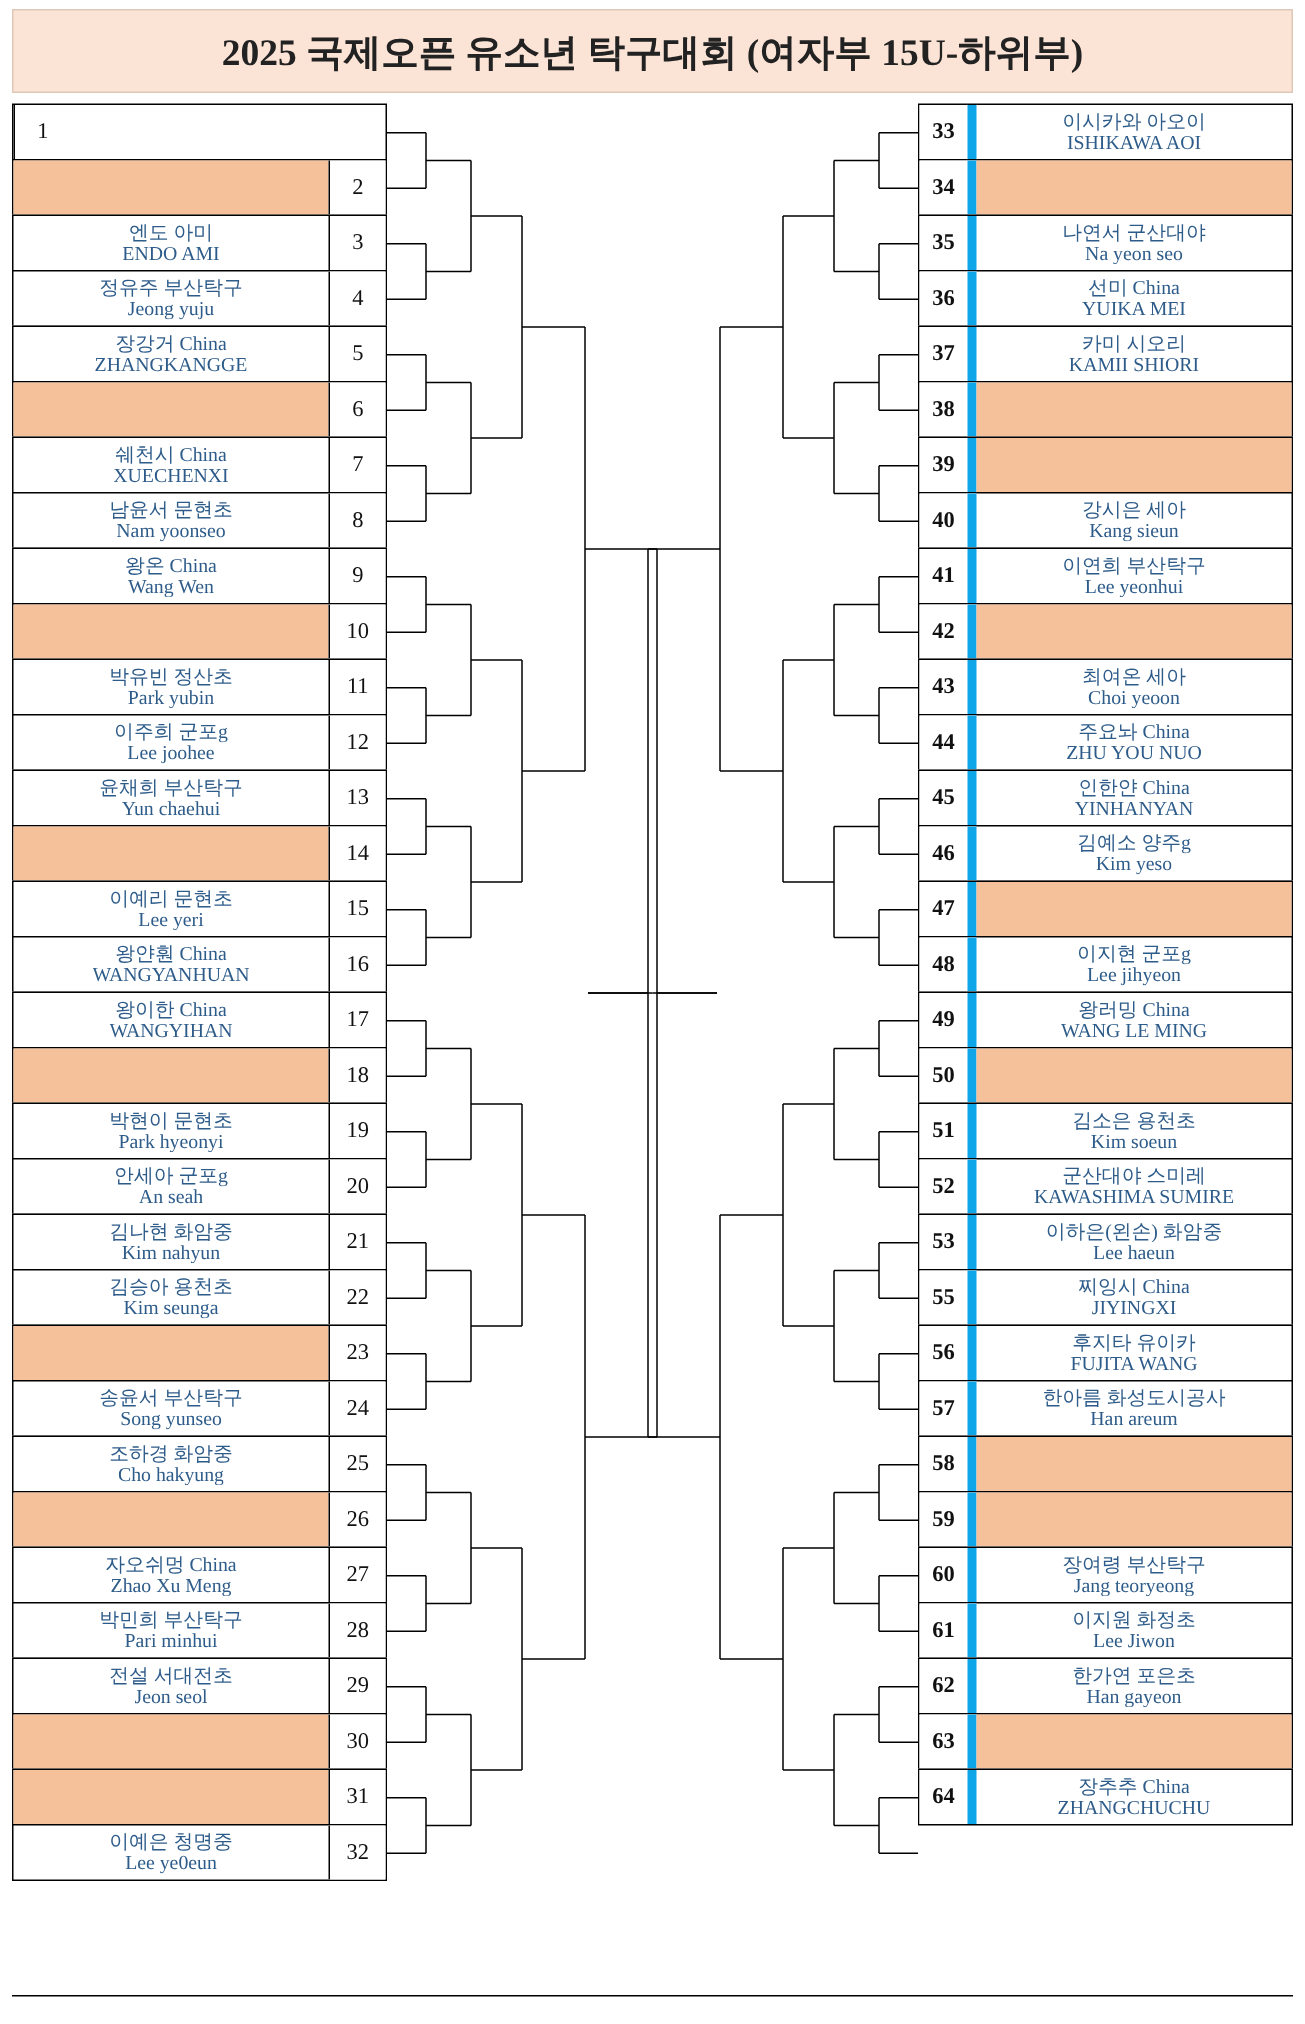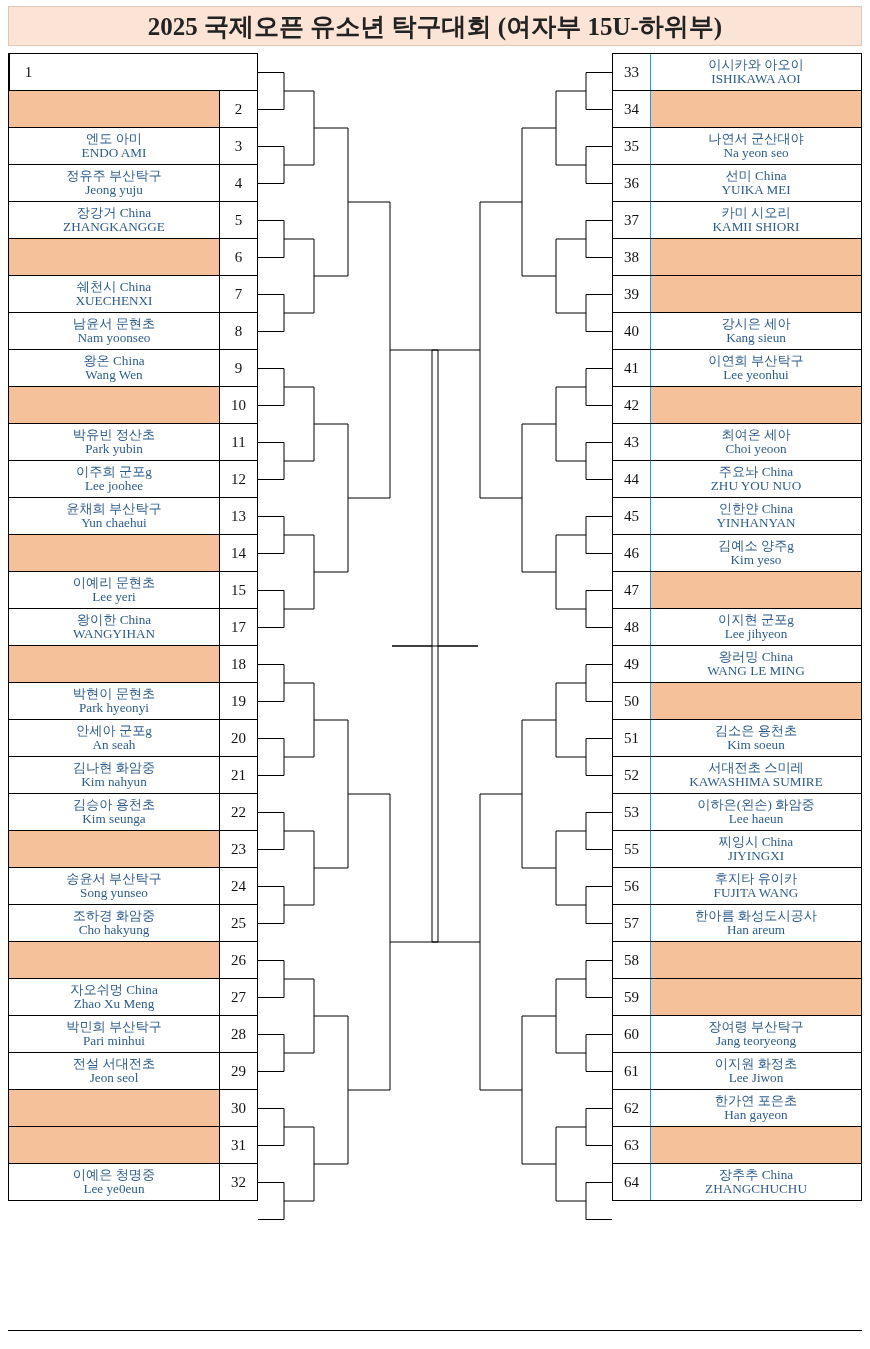--- a/index.html
+++ b/index.html
@@ -10,21 +10,21 @@
     background: #ffffff;
     font-family: "Liberation Serif", serif;
     color: #2b2b2b;
     position: relative;
     overflow: hidden;
   }
   #title-bar {
     margin: 6px 8px 0 8px;
     background: #fbe3d6;
     border: 1px solid #e0c8b8;
-    height: 40px;
+    height: 56px;
     display: flex;
     align-items: center;
     justify-content: center;
   }
   #title-text {
     font-size: 25px;
     font-weight: bold;
     color: #222;
     letter-spacing: 0px;
     white-space: nowrap;
@@ -62,21 +62,21 @@
     flex: 0 0 38px;
     border-left: 1px solid #000;
     display: flex;
     align-items: center;
     justify-content: center;
     font-size: 15px;
     color: #111;
     background: #fff;
   }
   .side.right .namecell { order: 2; }
-  .side.right .numcell { order: 1; border-left: none; border-right: 1px solid #0ea5e9; }
+  .side.right .numcell { order: 1; border-left: none; border-right: 6px solid #0ea5e9; font-weight: bold; }
 
   .line1, .line2 {
     font-size: 13.2px;
     color: #2e5c8a;
     white-space: nowrap;
     overflow: hidden;
     text-overflow: clip;
   }
   .line2 { font-size: 13.2px; }
 
@@ -195,20 +195,27 @@
       </div>
       <div class="slot">
         <div class="namecell">
           <div class="line1">이예리 문현초</div>
           <div class="line2">Lee yeri</div>
         </div>
         <div class="numcell">15</div>
       </div>
       <div class="slot">
         <div class="namecell">
+          <div class="line1">왕얀훤 China</div>
+          <div class="line2">WANGYANHUAN</div>
+        </div>
+        <div class="numcell">16</div>
+      </div>
+      <div class="slot">
+        <div class="namecell">
           <div class="line1">왕이한 China</div>
           <div class="line2">WANGYIHAN</div>
         </div>
         <div class="numcell">17</div>
       </div>
       <div class="slot empty">
         <div class="namecell">
           <div class="line1"></div>
           <div class="line2"></div>
         </div>
@@ -442,21 +449,21 @@
       </div>
       <div class="slot">
         <div class="namecell">
           <div class="line1">김소은 용천초</div>
           <div class="line2">Kim soeun</div>
         </div>
         <div class="numcell">51</div>
       </div>
       <div class="slot">
         <div class="namecell">
-          <div class="line1">서대전초 스미레</div>
+          <div class="line1">군산대야 스미레</div>
           <div class="line2">KAWASHIMA SUMIRE</div>
         </div>
         <div class="numcell">52</div>
       </div>
       <div class="slot">
         <div class="namecell">
           <div class="line1">이하은(왼손) 화암중</div>
           <div class="line2">Lee haeun</div>
         </div>
         <div class="numcell">53</div>

